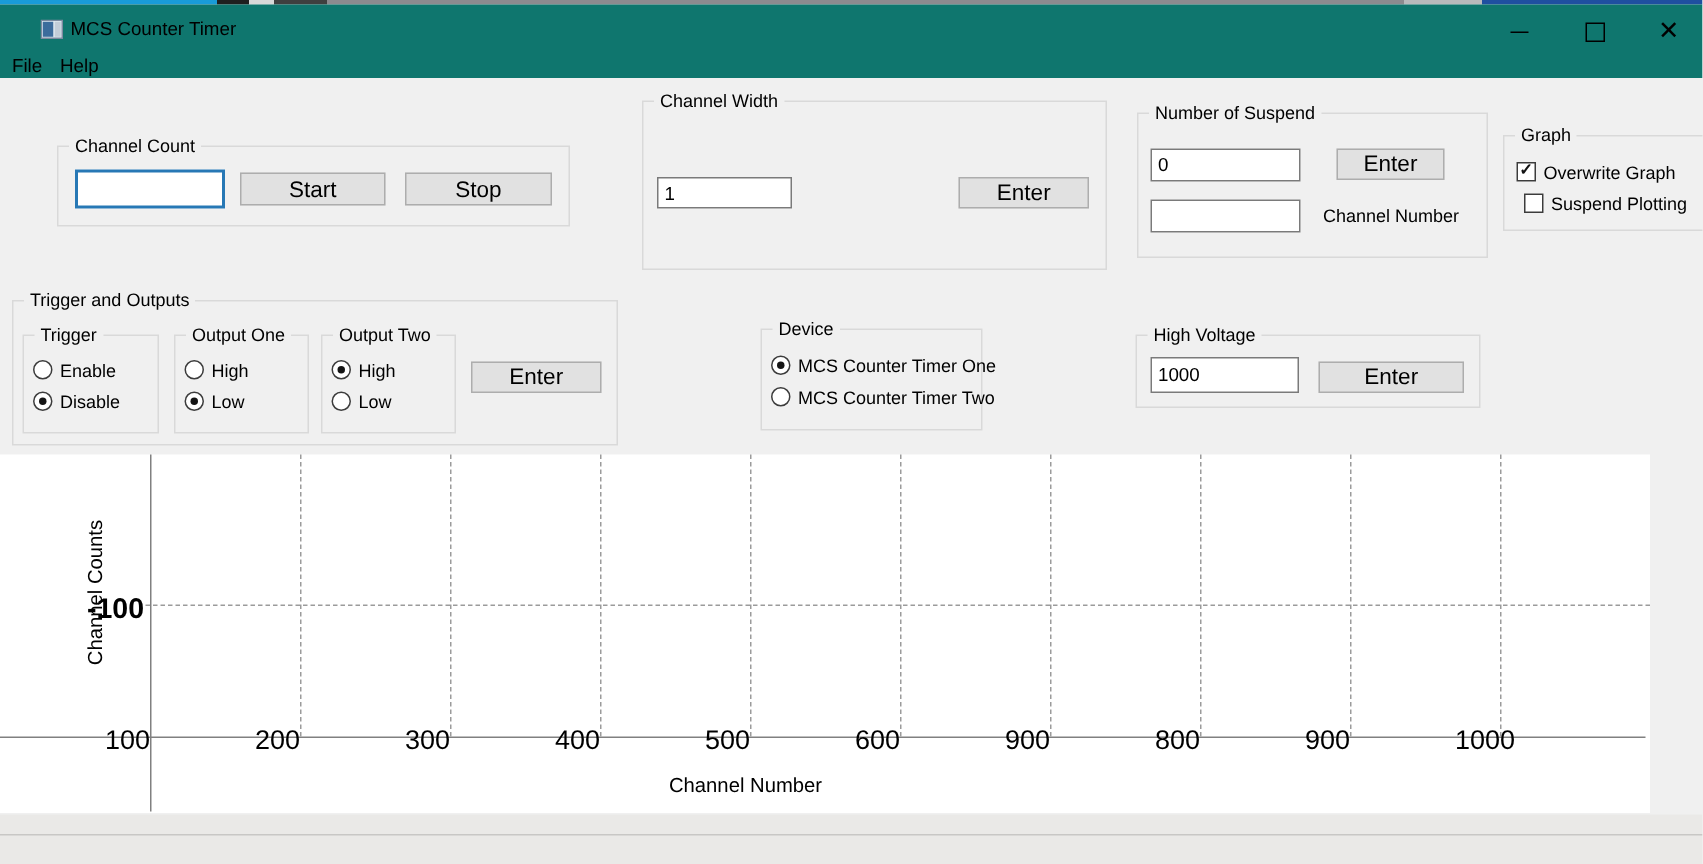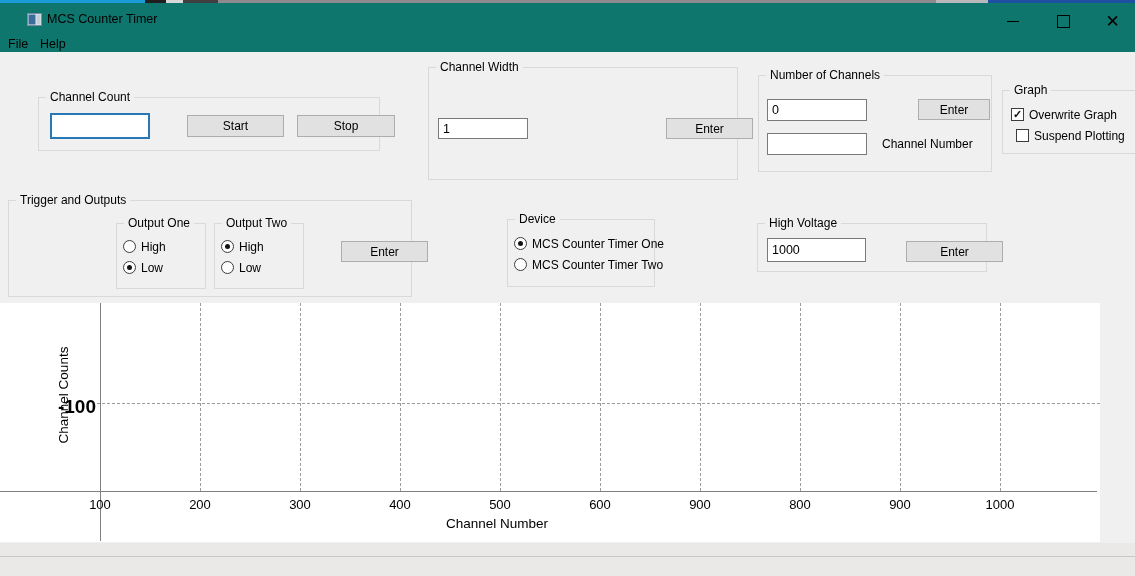--- a/index.html
+++ b/index.html
@@ -30,43 +30,43 @@
   .glyph-min{display:block;width:12px;height:1px;background:#000;}
   .glyph-max{display:block;width:11px;height:11px;border:1px solid #000;}
   .glyph-close{font-size:17px;line-height:17px;font-family:"DejaVu Sans",sans-serif;}
   .menubar{position:absolute;left:0;top:30px;height:22px;width:1135px;}
   .menu-item{position:absolute;top:0;height:22px;line-height:22px;padding:0 6px;font-size:12.5px;}
   .menu-file{left:2px;} .menu-help{left:34px;}
 
   .groupbox{position:absolute;border:1px solid #d9d9d9;}
   .group-label{position:absolute;top:-8px;left:7px;background:#f0f0f0;padding:0 4px;font-size:12px;line-height:14px;white-space:nowrap;}
 
-  .btn{position:absolute;background:#e1e1e1;border:1px solid #adadad;font-size:12px;
+  .btn{position:absolute;background:#e1e1e1;border:1px solid #adadad;font-size:15px;
        display:flex;align-items:center;justify-content:center;color:#000;box-sizing:border-box;
-       font-family:"Liberation Sans",sans-serif;margin-left:27px;}
+       font-family:"Liberation Sans",sans-serif;}
   .tb{position:absolute;background:#fff;border:1px solid #7a7a7a;font-size:12.5px;padding:0 4px;
       box-sizing:border-box;font-family:"Liberation Sans",sans-serif;outline:none;color:#000;}
   .tb.focused{border:2px solid #2778b5;}
 
   .rows{position:absolute;}
   .radio-row,.check-row{display:flex;align-items:center;height:21px;font-size:12px;white-space:nowrap;}
   .radio{width:11px;height:11px;border:1px solid #3c3c3c;border-radius:50%;background:#fff;
          margin-right:5px;position:relative;flex:none;}
   .radio.checked::after{content:"";position:absolute;left:2.5px;top:2.5px;width:5px;height:5px;border-radius:50%;background:#141414;}
   .cb{width:11px;height:11px;border:1px solid #3c3c3c;background:#fff;margin-right:5px;flex:none;
       display:flex;align-items:center;justify-content:center;font-size:11px;line-height:11px;}
   .cb.checked::after{content:"\2713";color:#111;font-weight:bold;transform:translateY(-0.5px);}
 
   
   #chart{position:absolute;left:0;top:303px;width:1100px;height:239px;background:#ffffff;}
   .y-axis-line{position:absolute;left:100px;top:0;width:1px;height:238px;background:#808080;}
   .x-axis-line{position:absolute;left:0;top:188px;width:1097px;height:1px;background:#808080;}
   .vgrid{position:absolute;top:0;height:188px;width:0;border-left:1px dashed #9b9b9b;}
   .hgrid{position:absolute;left:97px;top:100px;width:1003px;height:0;border-top:1px dashed #9b9b9b;}
-  .xtick{position:absolute;top:194px;width:60px;text-align:center;font-size:13px;}
+  .xtick{position:absolute;top:180px;width:60px;text-align:left;font-size:18px;}
   .ytick{position:absolute;left:55px;top:93px;width:41px;text-align:right;font-size:19px;font-weight:bold;}
   .xlabel{position:absolute;left:427px;top:213px;width:140px;text-align:center;font-size:13.5px;}
   .ylabel{position:absolute;left:-36px;top:84px;width:200px;height:16px;text-align:center;
           font-size:13.5px;transform:rotate(-90deg);}
   .bottom-strip{position:absolute;left:0;top:543px;width:1135px;height:33px;background:#eae9e7;}
   .bottom-line{position:absolute;left:0;top:13px;width:1135px;height:1px;background:#c8c7c5;}
 </style>
 </head>
 <body>
 
@@ -101,21 +101,21 @@
   <div class="btn" style="left:231px;top:17px;width:98px;height:22px;">Stop</div>
 </div>
 
 <div class="groupbox" style="left:428px;top:67px;width:308px;height:111px;">
   <span class="group-label">Channel Width</span>
   <input class="tb" style="left: 9px; top: 50px; width: 90px; height: 21px;" type="text" value="1">
   <div class="btn" style="left:210px;top:50px;width:87px;height:21px;">Enter</div>
 </div>
 
 <div class="groupbox" style="left:758px;top:75px;width:232px;height:95px;">
-  <span class="group-label">Number of Channels</span>
+  <span class="group-label">Number of Suspend</span>
   <input class="tb" style="left: 8px; top: 23px; width: 100px; height: 22px;" type="text" value="0">
   <div class="btn" style="left:132px;top:23px;width:72px;height:21px;">Enter</div>
   <input class="tb" style="left: 8px; top: 57px; width: 100px; height: 22px;" type="text" value="">
   <span style="position:absolute;left:123px;top:61px;font-size:12px;white-space:nowrap;">Channel Number</span>
 </div>
 
 <div class="groupbox" style="left:1002px;top:90px;width:200px;height:62px;">
   <span class="group-label">Graph</span>
   <div class="rows" style="left:8px;top:13px;">
       <div class="check-row">
@@ -125,20 +125,33 @@
       <div class="check-row" style="margin-left: 5px;">
         <span class="cb"></span>
         <span>Suspend Plotting</span>
       </div>
     </div>
 </div>
 
 <div class="groupbox" style="left:8px;top:200px;width:402px;height:95px;">
   <span class="group-label">Trigger and Outputs</span>
 
+  <div class="groupbox" style="left:6px;top:22px;width:89px;height:64px;">
+    <span class="group-label">Trigger</span>
+    <div class="rows" style="left:6px;top:12px;">
+        <div class="radio-row">
+          <span class="radio"></span>
+          <span>Enable</span>
+        </div>
+        <div class="radio-row">
+          <span class="radio checked"></span>
+          <span>Disable</span>
+        </div>
+      </div>
+  </div>
 
   <div class="groupbox" style="left:107px;top:22px;width:88px;height:64px;">
     <span class="group-label">Output One</span>
     <div class="rows" style="left:6px;top:12px;">
         <div class="radio-row">
           <span class="radio"></span>
           <span>High</span>
         </div>
         <div class="radio-row">
           <span class="radio checked"></span>

